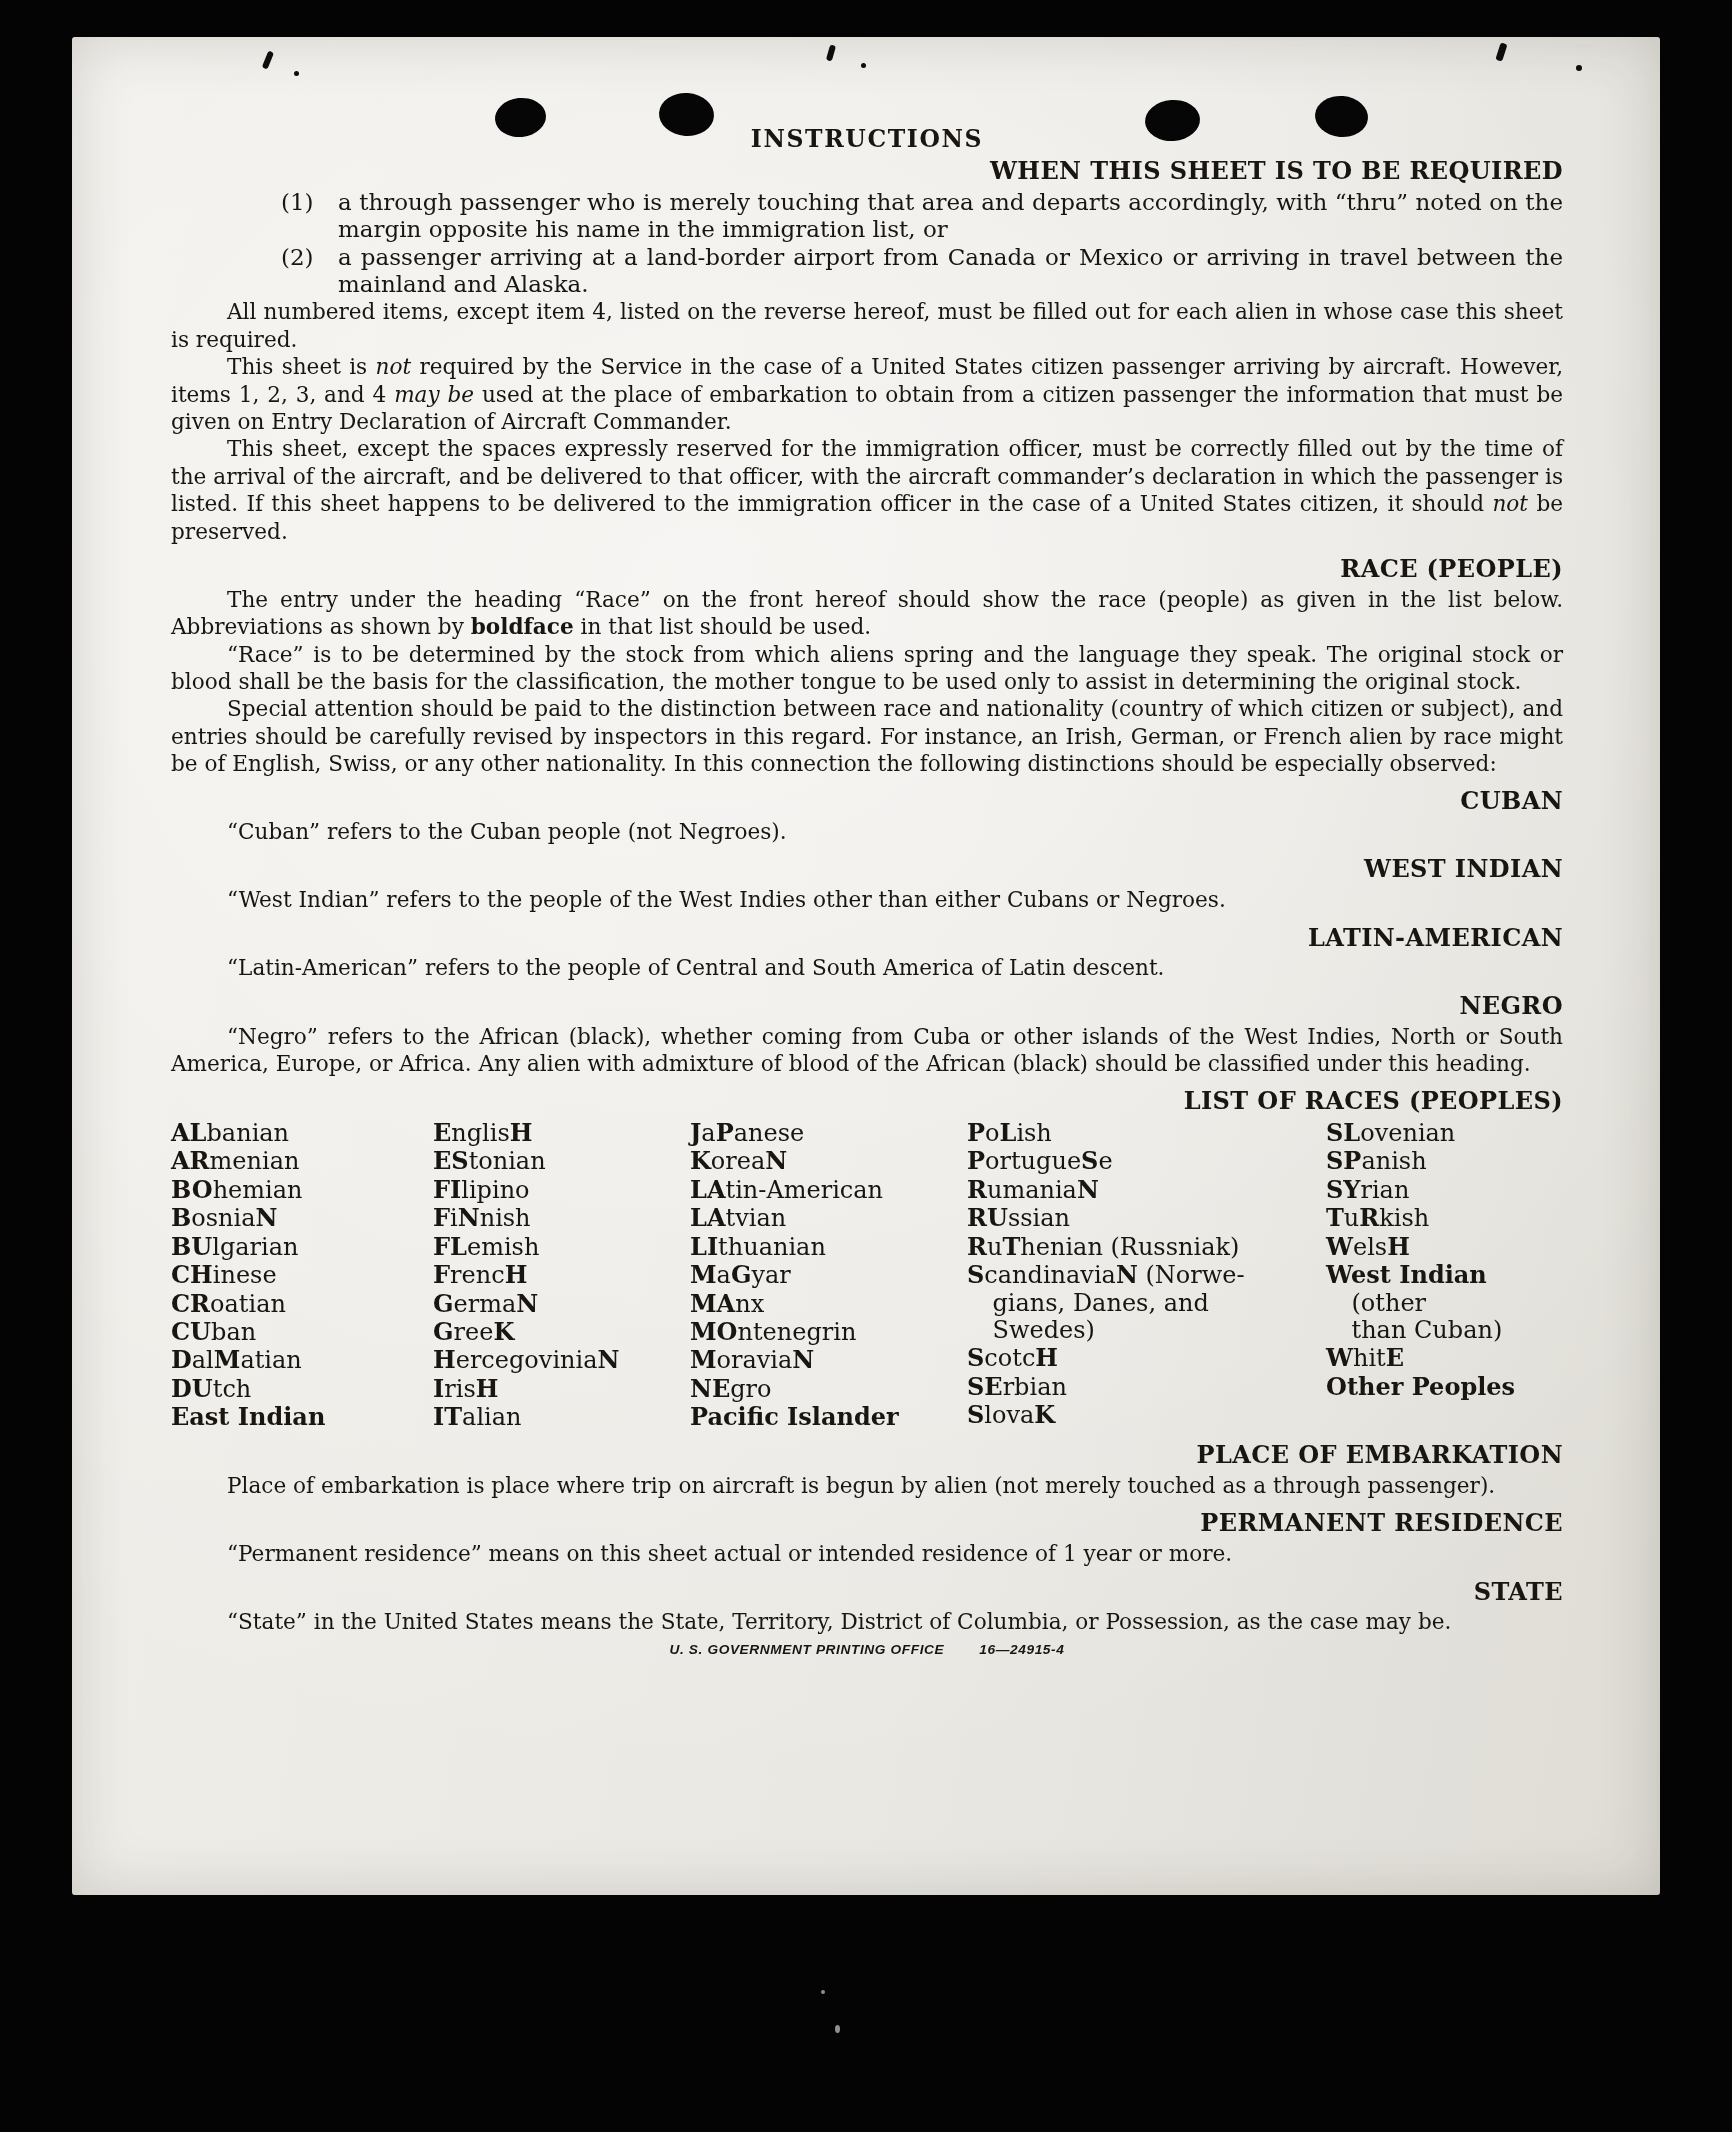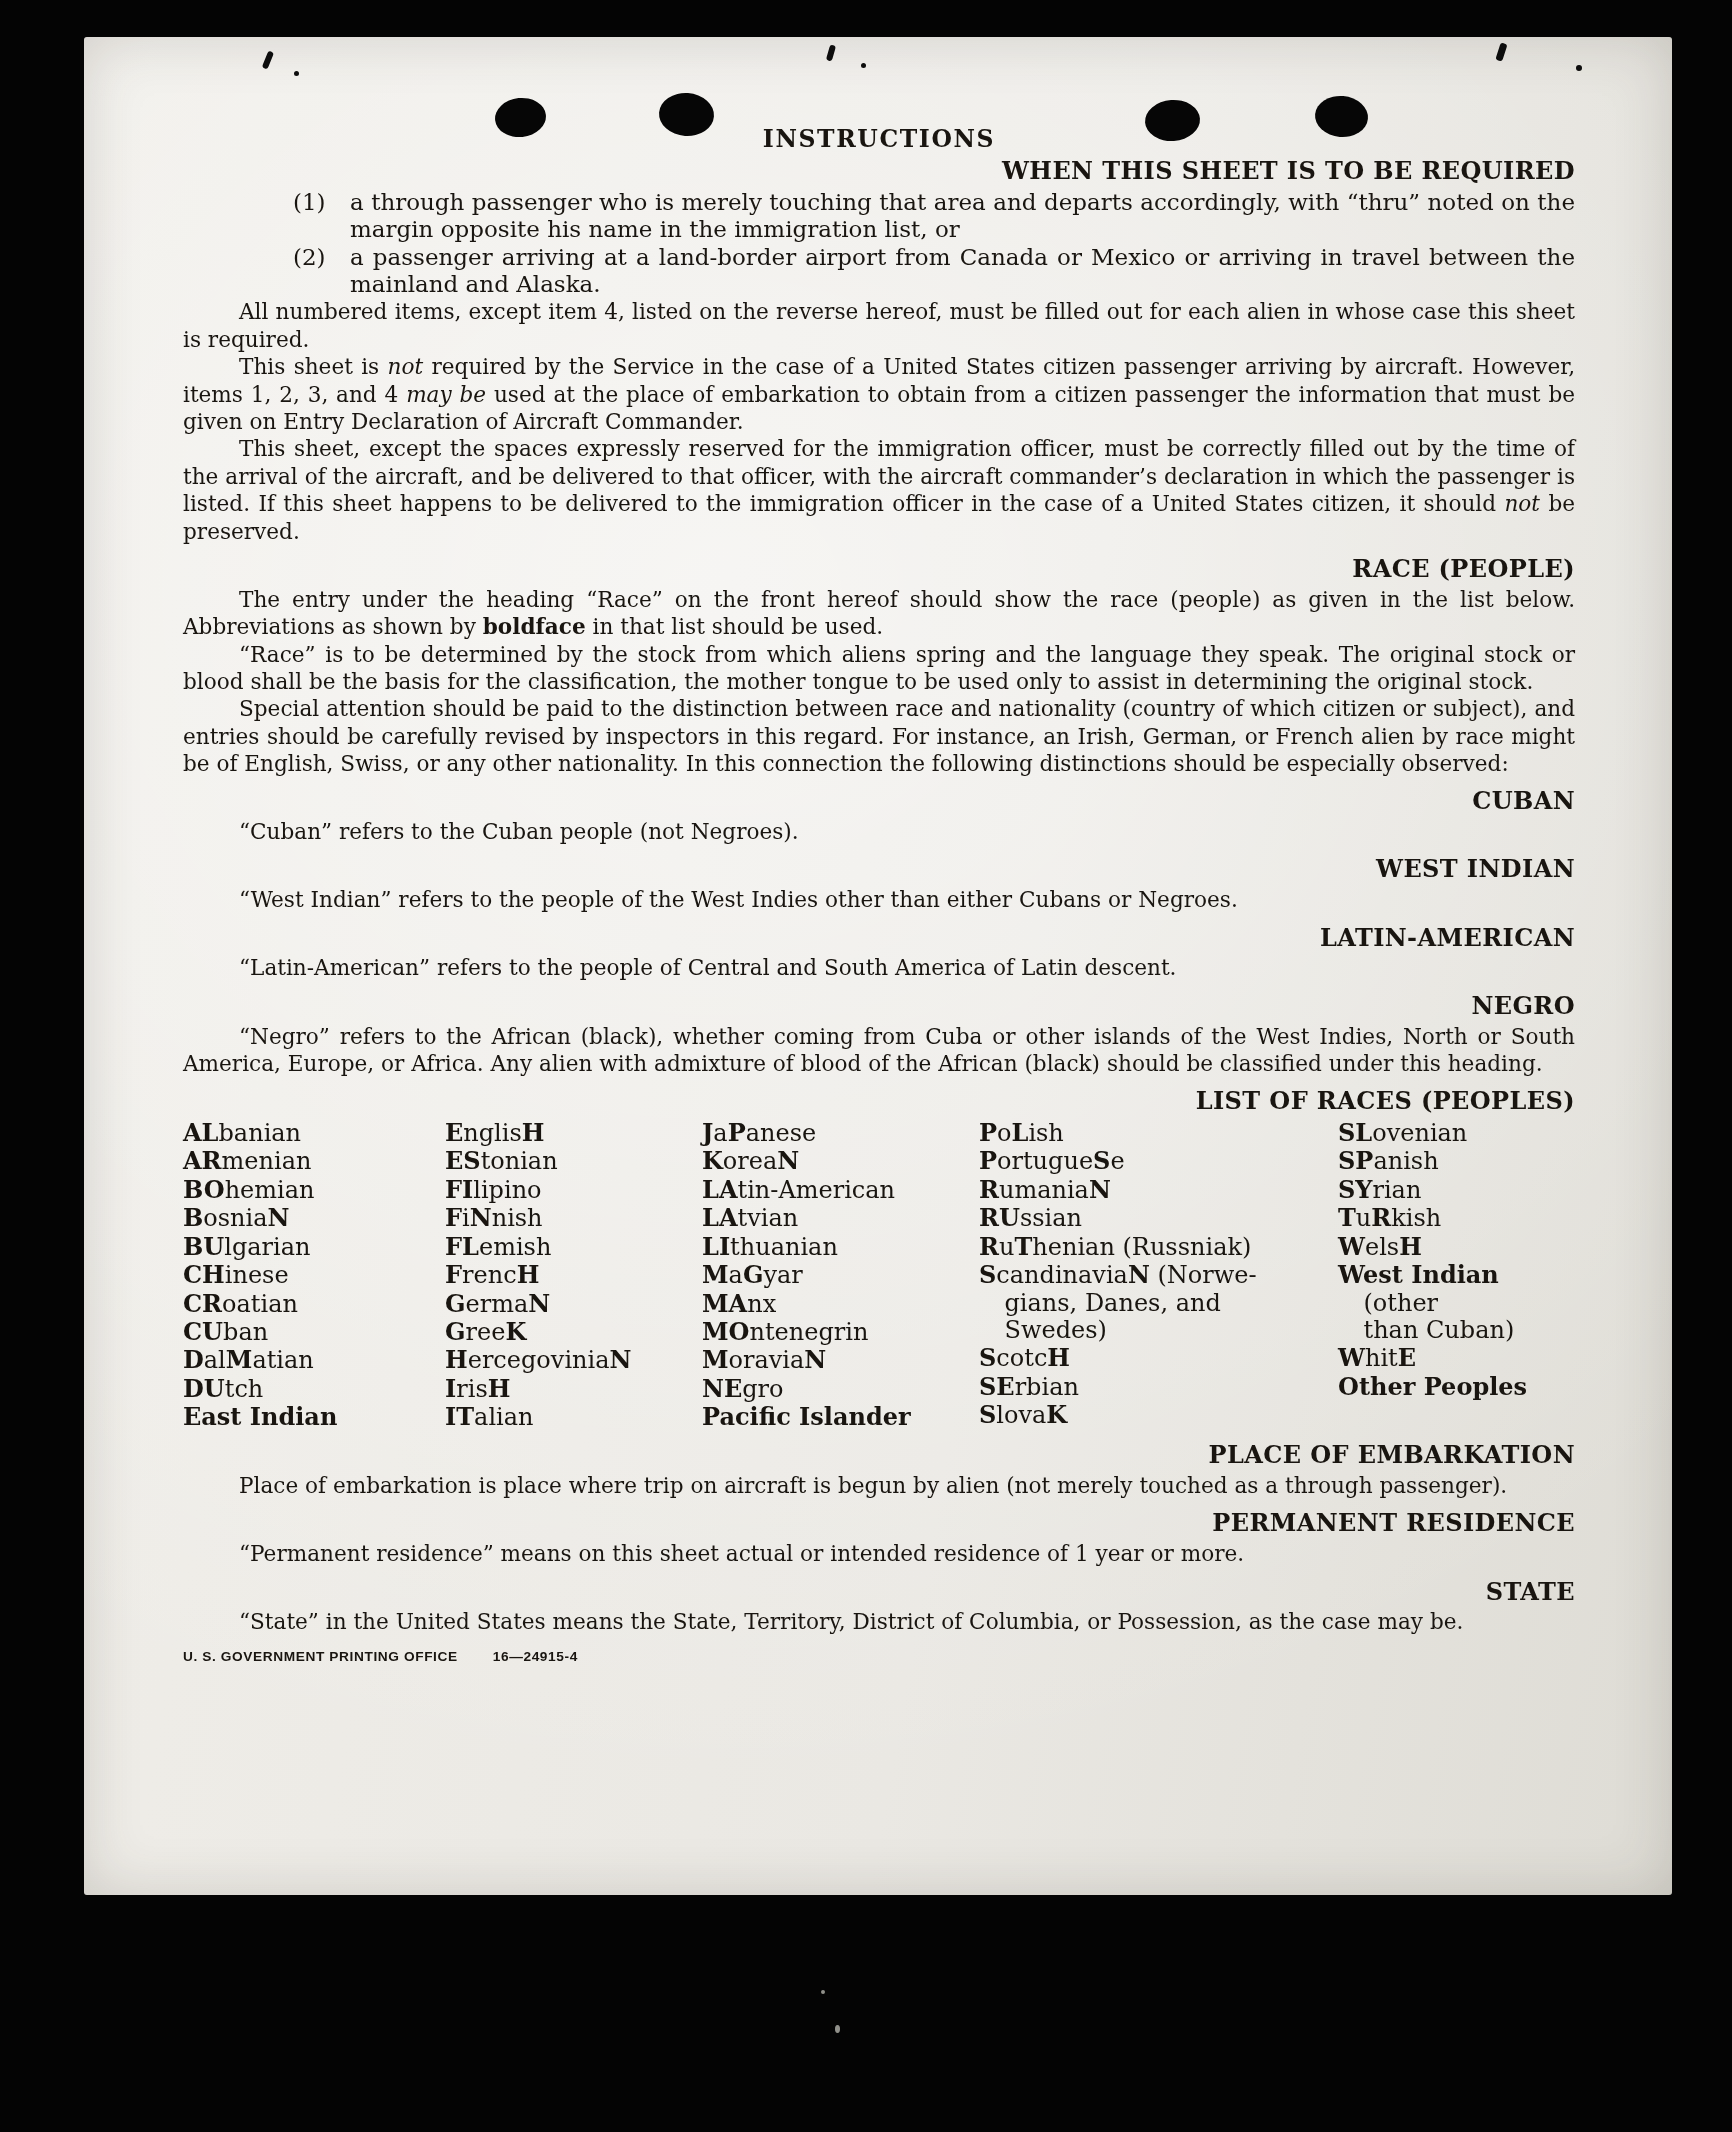--- a/index.html
+++ b/index.html
@@ -6,21 +6,21 @@
   html, body { margin: 0; padding: 0; }
   body {
     width: 1733px; height: 2133px;
     background: #040404;
     position: relative;
     overflow: hidden;
     font-family: "DejaVu Serif", "Liberation Serif", serif;
   }
   .scan { position: absolute; inset: 0; }
   .paper {
-    position: absolute; left: 84px; top: 37px;
+    position: absolute; left: 72px; top: 37px;
     width: 1588px; height: 1858px;
     background:
       radial-gradient(ellipse 120% 90% at 40% 30%, rgba(255,255,255,.55), rgba(255,255,255,0) 72%),
       linear-gradient(100deg, #f0eee9 0%, #eae8e3 58%, #dedcd5 100%);
     color: #191510;
     border-radius: 2.9px;
     box-shadow: inset 0 0 59px rgba(60,55,45,.18);
   }
   .content { position: absolute; left: 99px; top: 88px; width: 1392px; }
   .title {
@@ -38,23 +38,23 @@
     font-size: 23px; line-height: 27.4px; text-align: justify;
     padding-left: 167px; text-indent: -57px;
   }
   .li .num { display: inline-block; width: 57px; text-indent: 0; }
   .races { display: flex; margin-top: 3.9px; }
   .race-col { font-size: 24px; line-height: 27.4px; }
   .c1 { width: 262px; } .c2 { width: 257px; } .c3 { width: 277px; }
   .c4 { width: 359px; } .c5 { width: 237px; }
   .race-item { padding-left: 25.5px; text-indent: -25.5px; }
   .gpo {
-    margin-top: 13px; text-align: left;
+    margin-top: 6px; text-align: center;
     font-family: "Liberation Sans", "DejaVu Sans", sans-serif;
-    font-size: 13.7px; font-weight: bold; letter-spacing: 0.6px;
+    font-size: 13.7px; font-weight: bold; letter-spacing: 0.6px; font-style: italic;
   }
   .gpo .code { margin-left: 35px; }
   .hole { position: absolute; background: #060606; border-radius: 50%; }
   .mark { position: absolute; background: #0d0d0d; border-radius: 2.9px; }
   .speck { position: absolute; background: #90908a; border-radius: 50%; }
   b { font-weight: bold; }
   i { font-style: italic; }
 </style>
 </head>
 <body>

